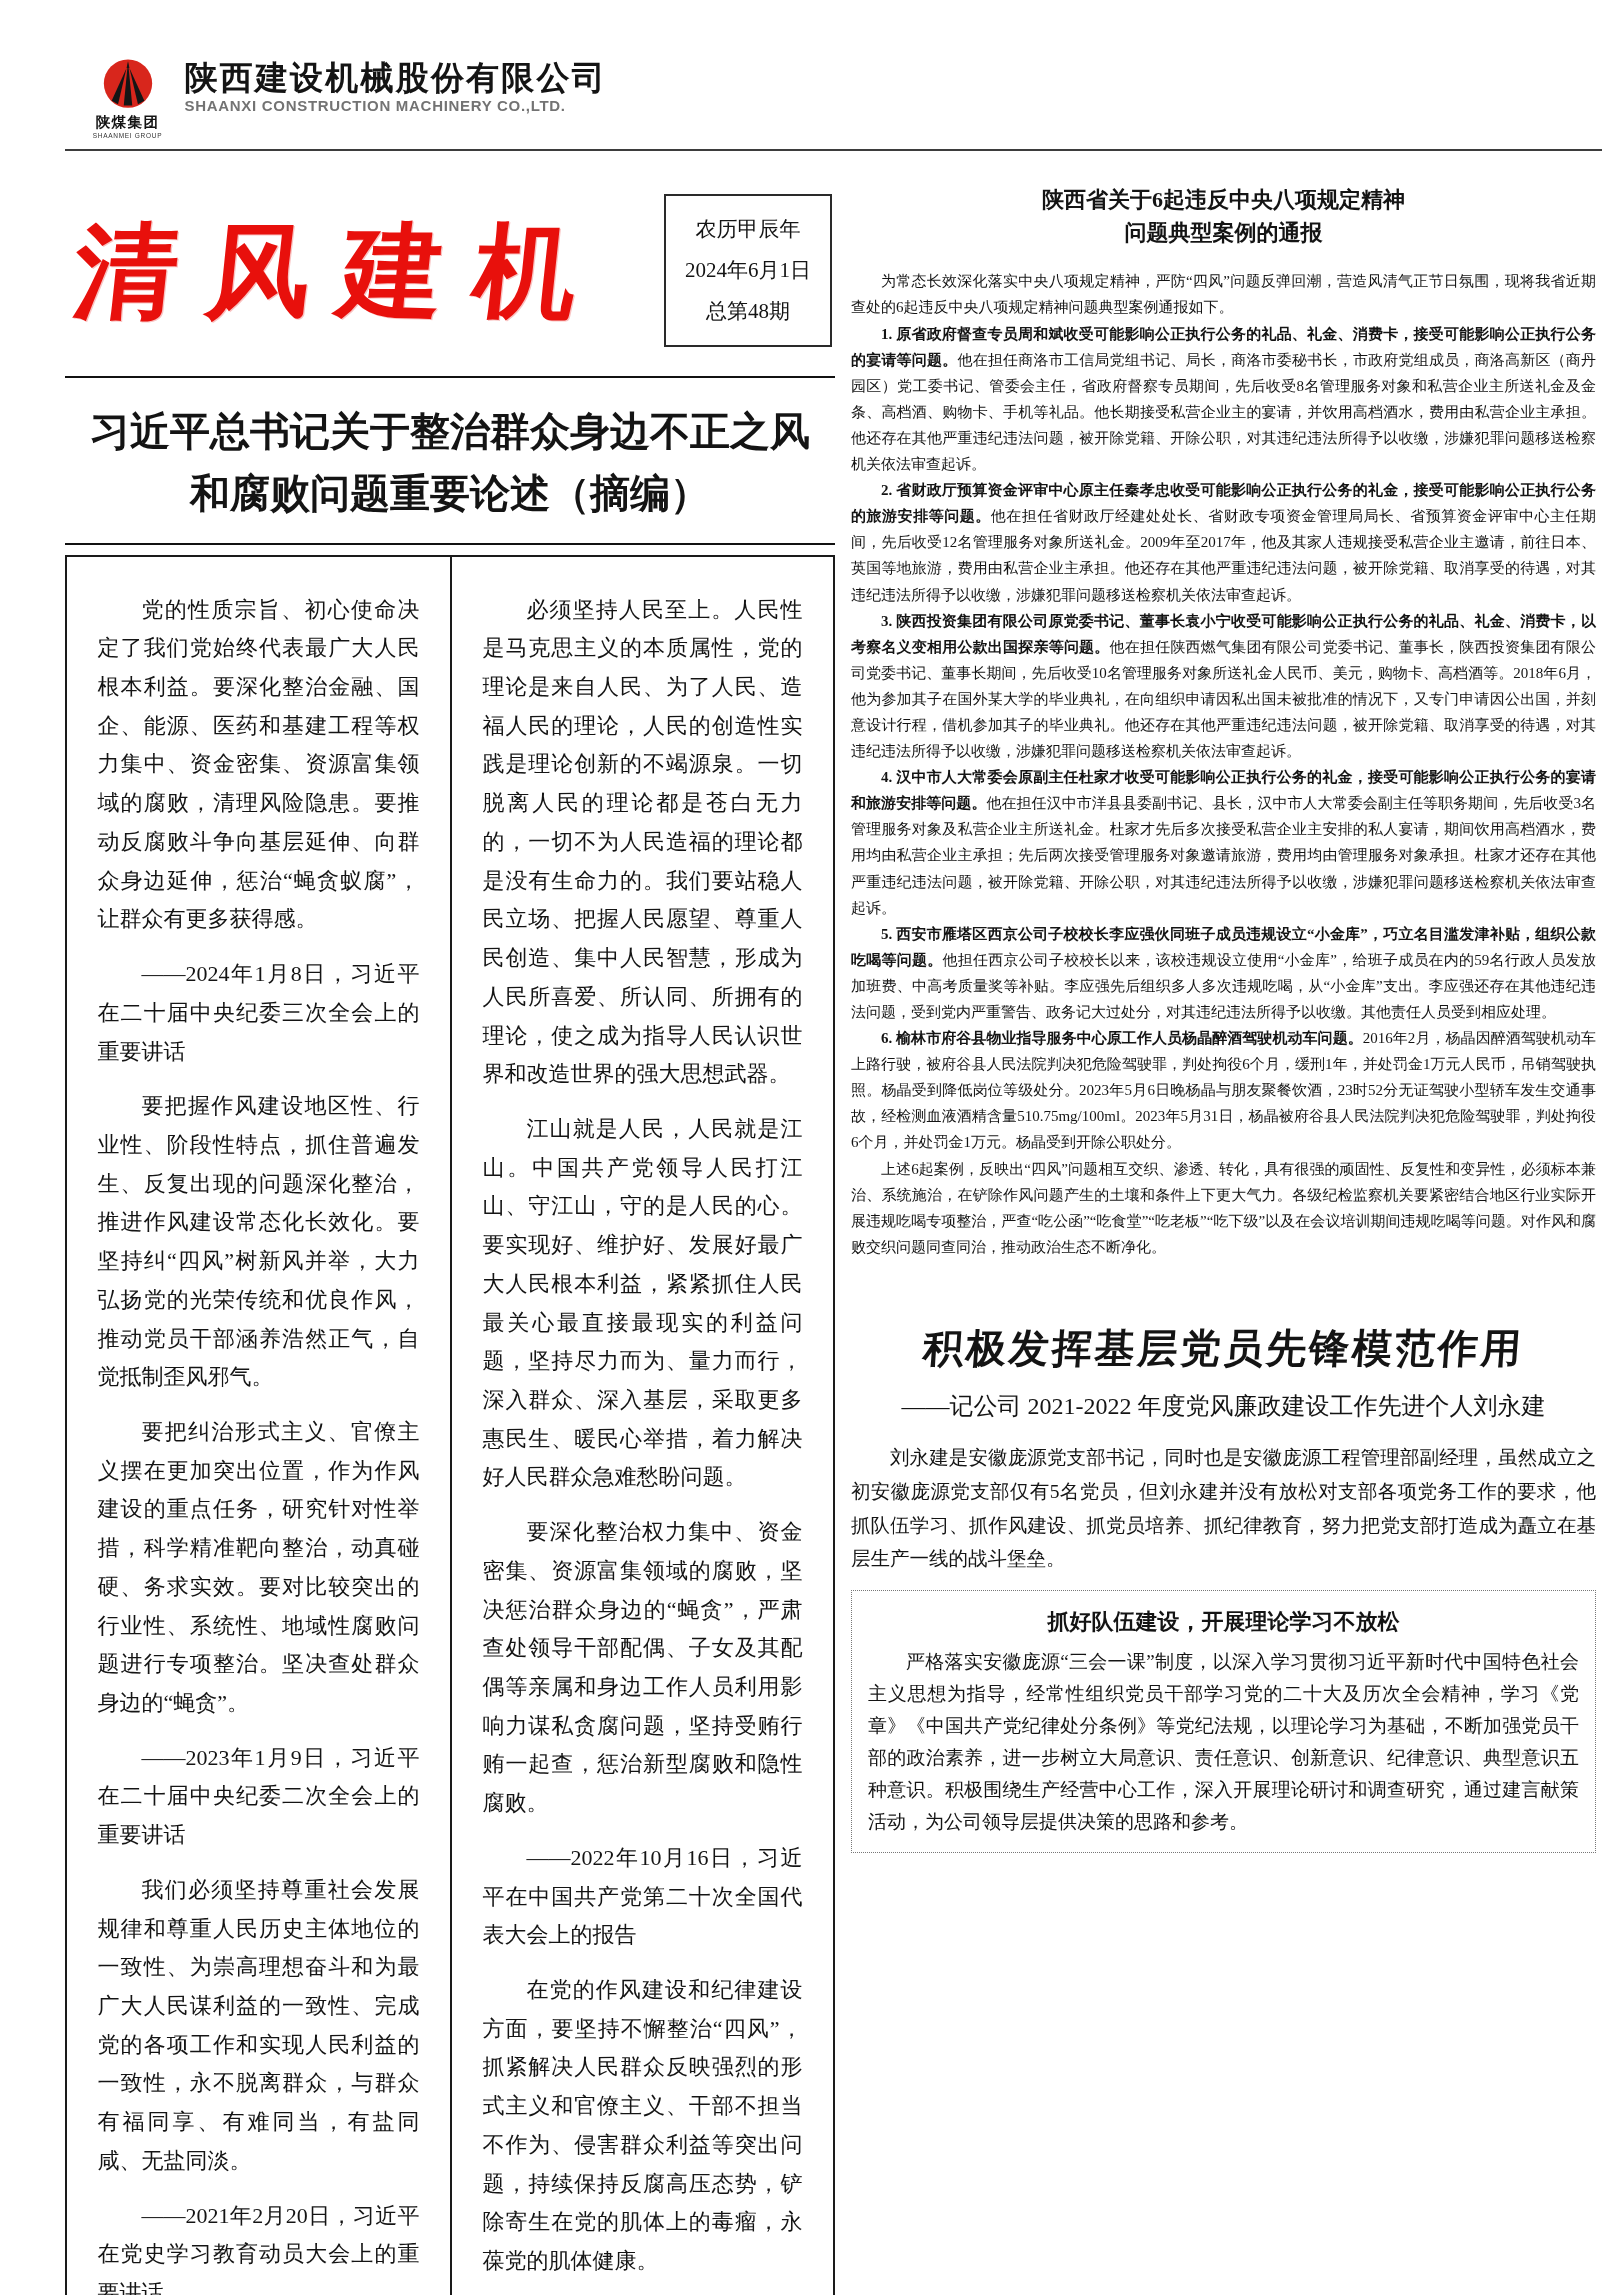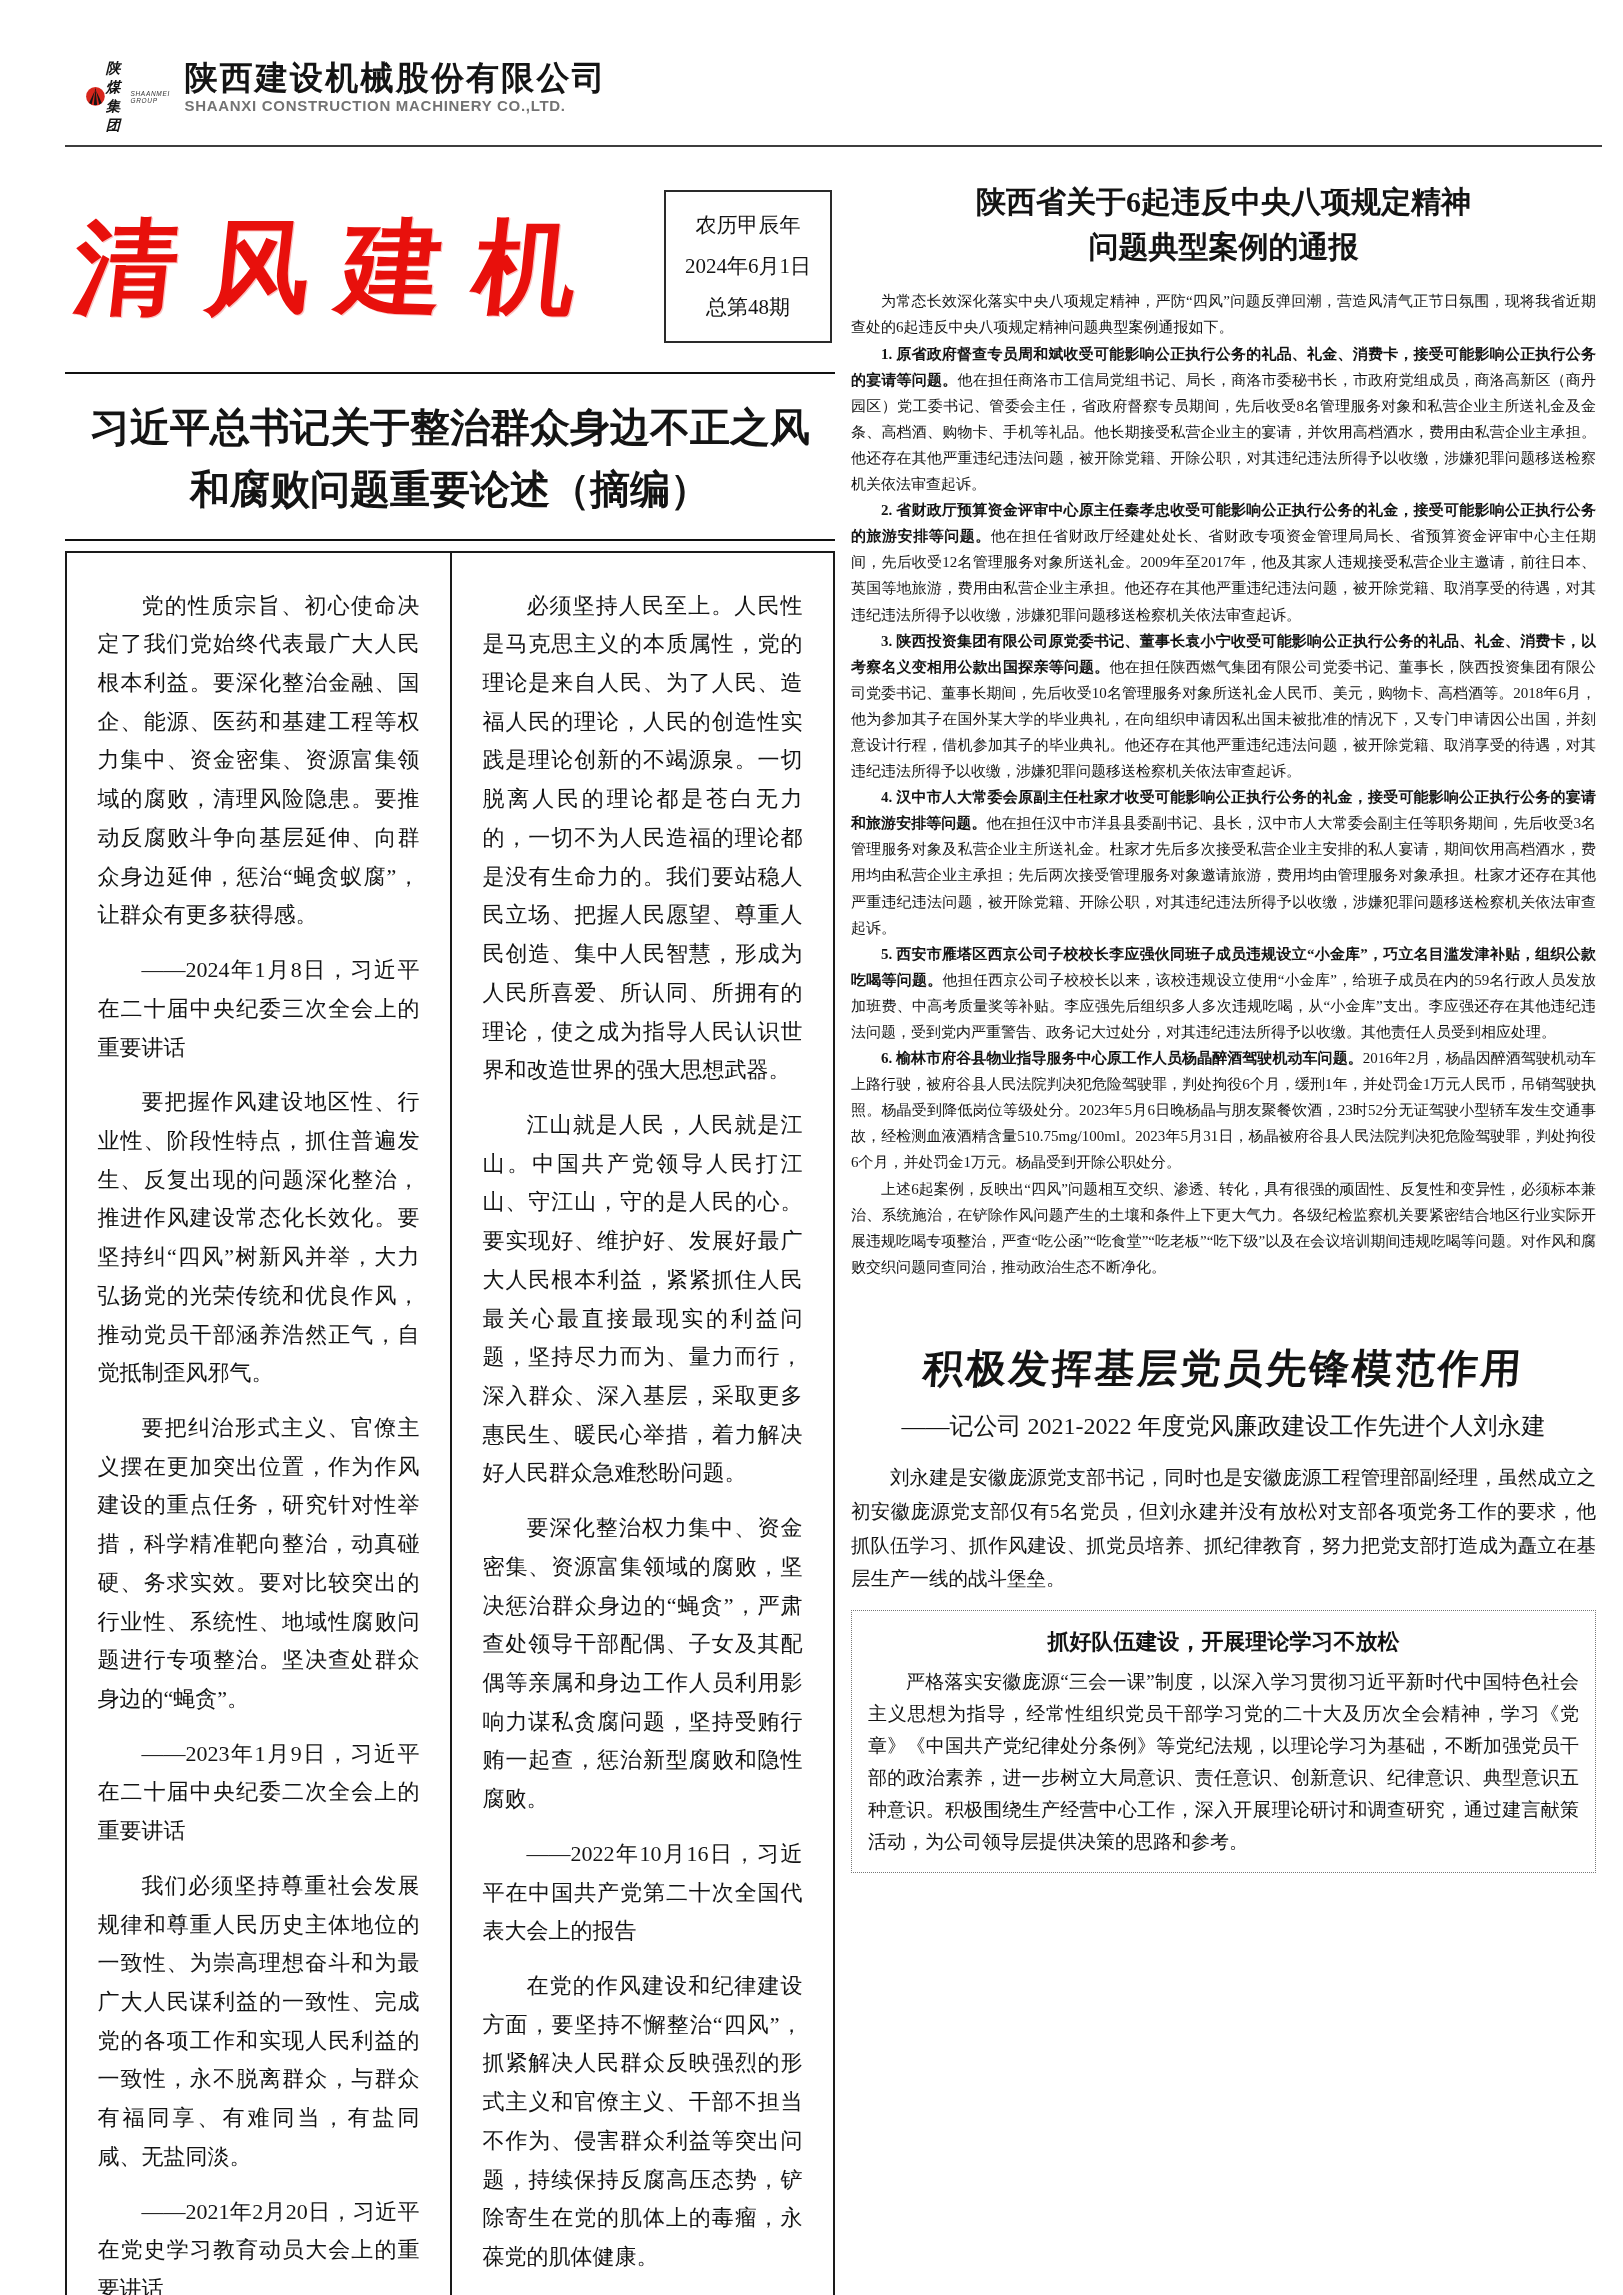--- a/index.html
+++ b/index.html
@@ -5,21 +5,21 @@
   * { box-sizing: border-box; }
   html,body { margin:0; padding:0; }
   body {
     width:1624px; min-height:2295px; background:#ffffff; color:#141414;
     font-family:"Liberation Serif","DejaVu Serif",serif;
   }
   .page { padding:0 22px 43px 65px; }
 
   
   .top-header { display:flex; align-items:flex-start; gap:14.5px; padding:58px 0 10px 20px; border-bottom:2.9px solid #3d3d3d; }
-  .logo-block { display:flex; flex-direction:row; align-items:center; width:85px;font-style:italic; }
+  .logo-block { display:flex; flex-direction:column; align-items:center; width:85px; }
   .logo-group { font-family:"Liberation Sans",sans-serif; font-weight:bold; font-size:14.5px; margin-top:1.4px; letter-spacing:1.4px; }
   .logo-group-en { font-family:"Liberation Sans",sans-serif; font-size:6.5px; color:#333; letter-spacing:0.7px; }
   .company-names { padding-top:1.4px; }
   .company-cn { font-family:"Liberation Sans",sans-serif; font-weight:bold; font-size:33px; letter-spacing:2.2px; line-height:1.15; }
   .company-en { font-family:"Liberation Sans",sans-serif; font-weight:bold; font-size:15px; letter-spacing:0.7px; color:#737373; }
 
   
   .columns { display:grid; grid-template-columns:770px 745px; column-gap:16px; }
 
   
@@ -30,21 +30,21 @@
 
   
   .a1-titleblock { border-top:2.9px solid #111; border-bottom:2.2px solid #111; padding:22px 0 19px; }
   .a1-title { text-align:center; font-family:"Liberation Sans",sans-serif; font-weight:bold; font-size:40px; line-height:1.55; }
   .a1-box { border:2.9px double #1a1a1a; margin-top:10px; display:grid; grid-template-columns:1fr 1fr; }
   .a1-col { padding:17.4px 14.5px 20px; }
   .a1-col + .a1-col { border-left:2.9px double #1a1a1a; }
   .a1p { font-size:22px; line-height:1.76; text-align:justify; text-indent:2em; margin:16px; }
 
   
-  .a2-title { text-align:center; font-weight:bold; font-size:30px; line-height:1.5; margin:32px 0 19px; }
+  .a2-title { text-align:center; font-weight:bold; font-size:22px; line-height:1.5; margin:32px 0 19px; }
   .a2p { font-size:15px; line-height:1.74; text-align:justify; text-indent:2em; margin:0; }
   .a2p b { font-weight:bold; }
 
   
   .a3-title { text-align:center; font-weight:bold; font-size:43px; margin:80px 0 24.6px; font-family:"DejaVu Serif",serif; letter-spacing:4.3px; }
 
   
   .a4-title { text-align:center; font-size:40px; font-weight:bold; margin:61px 0 14.5px; font-family:"DejaVu Serif",serif; letter-spacing:2.9px; transform:skewX(-4deg); }
   .a4-subtitle { text-align:center; font-size:24px; font-weight:normal; margin:0 0 19px; }
   .a4-intro { font-size:19.5px; line-height:1.72; text-align:justify; text-indent:2em; margin:0; }

